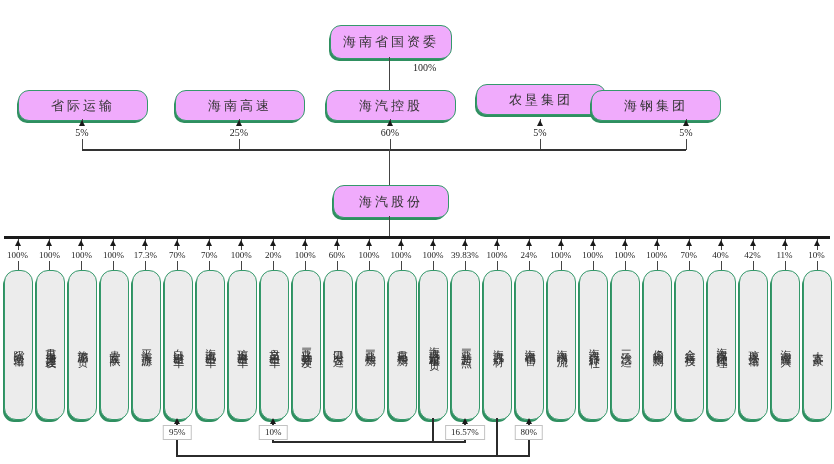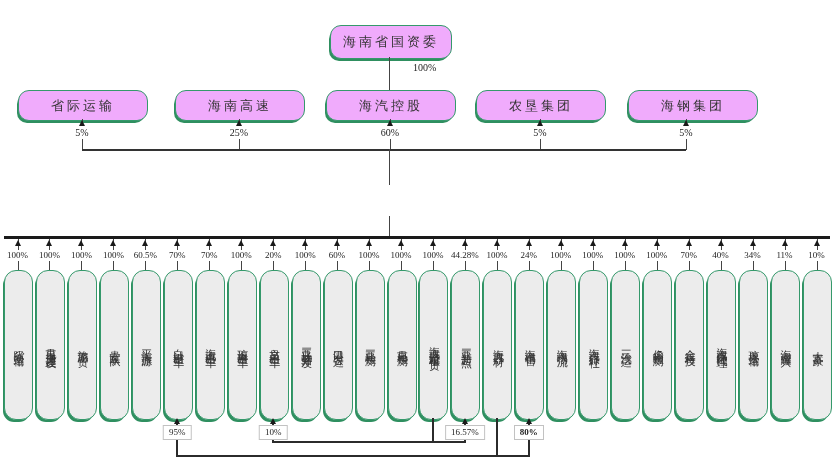--- a/index.html
+++ b/index.html
@@ -49,37 +49,40 @@
       </div>
       <div class="vline" style="left:239px;top:119px;height:31px;"></div>
       <div class="arrow-up" style="left:239px;top:120px;"></div>
       <div class="pct big" style="left:239px;top:126px;">25%</div>
       <div class="node" style="left:326px;top:90px;width:128px;height:29px;">
         <span>海汽控股</span>
       </div>
       <div class="vline" style="left:390px;top:119px;height:31px;"></div>
       <div class="arrow-up" style="left:390px;top:120px;"></div>
       <div class="pct big" style="left:390px;top:126px;">60%</div>
-      <div class="node" style="left:476px;top:90px;width:128px;height:29px;">
+      <div class="node" style="left:476px;top:84px;width:128px;height:29px;">
         <span>农垦集团</span>
       </div>
       <div class="vline" style="left:540px;top:119px;height:31px;"></div>
       <div class="arrow-up" style="left:540px;top:120px;"></div>
       <div class="pct big" style="left:540px;top:126px;">5%</div>
-      <div class="node" style="left:628px;top:90px;width:128px;height:29px;">
+      <div class="node" style="left:591px;top:90px;width:128px;height:29px;">
         <span>海钢集团</span>
       </div>
       <div class="vline" style="left:686px;top:119px;height:31px;"></div>
       <div class="arrow-up" style="left:686px;top:120px;"></div>
       <div class="pct big" style="left:686px;top:126px;">5%</div>
     </div>
 
   <div class="hline" style="left:82px;top:149px;width:604px;"></div>
   <div class="vline" style="left:389px;top:149px;height:36px;"></div>
 
+  <div class="node" style="left:333px;top:185px;width:114px;height:31px;">
+    <span>海汽股份</span>
+  </div>
   <div class="vline" style="left:389px;top:216px;height:21px;"></div>
   <div class="bus" style="left:4px;top:236px;width:826px;"></div>
 
   <div id="subs">
       <div class="vline" style="left:17.5px;top:239px;height:31px;"></div>
       <div class="arrow-up" style="left:17.5px;top:240px;"></div>
       <div class="pct" style="left:17.5px;top:250px;">100%</div>
       <div class="sub-box" style="left:4px;top:270px;width:27px;height:148px;">
         <span>省际运输</span>
       </div>
@@ -96,21 +99,21 @@
         <span>旅游工贸</span>
       </div>
       <div class="vline" style="left:113.38px;top:239px;height:31px;"></div>
       <div class="arrow-up" style="left:113.38px;top:240px;"></div>
       <div class="pct" style="left:113.38px;top:250px;">100%</div>
       <div class="sub-box" style="left:99.88px;top:270px;width:27px;height:148px;">
         <span>贵宾车队</span>
       </div>
       <div class="vline" style="left:145.34px;top:239px;height:31px;"></div>
       <div class="arrow-up" style="left:145.34px;top:240px;"></div>
-      <div class="pct" style="left:145.34px;top:250px;">60.5%</div>
+      <div class="pct" style="left:145.34px;top:250px;">17.3%</div>
       <div class="sub-box" style="left:131.84px;top:270px;width:27px;height:148px;">
         <span>平海旅游</span>
       </div>
       <div class="vline" style="left:177.3px;top:239px;height:31px;"></div>
       <div class="arrow-up" style="left:177.3px;top:240px;"></div>
       <div class="pct" style="left:177.3px;top:250px;">70%</div>
       <div class="sub-box" style="left:163.8px;top:270px;width:27px;height:148px;">
         <span>白沙出租车</span>
       </div>
       <div class="vline" style="left:209.26px;top:239px;height:31px;"></div>
@@ -156,21 +159,21 @@
         <span>屯昌检测</span>
       </div>
       <div class="vline" style="left:432.98px;top:239px;height:31px;"></div>
       <div class="arrow-up" style="left:432.98px;top:240px;"></div>
       <div class="pct" style="left:432.98px;top:250px;">100%</div>
       <div class="sub-box" style="left:419.48px;top:270px;width:27px;height:148px;">
         <span>海汽旅游车租赁</span>
       </div>
       <div class="vline" style="left:464.94px;top:239px;height:31px;"></div>
       <div class="arrow-up" style="left:464.94px;top:240px;"></div>
-      <div class="pct" style="left:464.94px;top:250px;">44.28%</div>
+      <div class="pct" style="left:464.94px;top:250px;">39.83%</div>
       <div class="sub-box" style="left:451.44px;top:270px;width:27px;height:148px;">
         <span>三亚新起点</span>
       </div>
       <div class="vline" style="left:496.90000000000003px;top:239px;height:31px;"></div>
       <div class="arrow-up" style="left:496.90000000000003px;top:240px;"></div>
       <div class="pct" style="left:496.90000000000003px;top:250px;">100%</div>
       <div class="sub-box" style="left:483.40000000000003px;top:270px;width:27px;height:148px;">
         <span>海汽器材</span>
       </div>
       <div class="vline" style="left:528.86px;top:239px;height:31px;"></div>
@@ -210,21 +213,21 @@
         <span>金运科技</span>
       </div>
       <div class="vline" style="left:720.62px;top:239px;height:31px;"></div>
       <div class="arrow-up" style="left:720.62px;top:240px;"></div>
       <div class="pct" style="left:720.62px;top:250px;">40%</div>
       <div class="sub-box" style="left:707.12px;top:270px;width:27px;height:148px;">
         <span>海汽保险代理</span>
       </div>
       <div class="vline" style="left:752.58px;top:239px;height:31px;"></div>
       <div class="arrow-up" style="left:752.58px;top:240px;"></div>
-      <div class="pct" style="left:752.58px;top:250px;">34%</div>
+      <div class="pct" style="left:752.58px;top:250px;">42%</div>
       <div class="sub-box" style="left:739.08px;top:270px;width:27px;height:148px;">
         <span>琼粤运输</span>
       </div>
       <div class="vline" style="left:784.54px;top:239px;height:31px;"></div>
       <div class="arrow-up" style="left:784.54px;top:240px;"></div>
       <div class="pct" style="left:784.54px;top:250px;">11%</div>
       <div class="sub-box" style="left:771.04px;top:270px;width:27px;height:148px;">
         <span>海南耀兴</span>
       </div>
       <div class="vline" style="left:816.5px;top:239px;height:31px;"></div>
@@ -243,15 +246,15 @@
       <div class="vline2" style="left:463.94px;top:424px;height:19px;"></div>
       <div class="arrow-up" style="left:464.94px;top:418px;"></div>
       <div class="pct boxed" style="left:464.94px;top:425px;">16.57%</div>
       <div class="vline2" style="left:495.90000000000003px;top:418px;height:39px;"></div>
       <div class="hline2" style="left:177.3px;top:455px;width:351.56px;"></div>
       <div class="vline2" style="left:176.3px;top:424px;height:33px;"></div>
       <div class="arrow-up" style="left:177.3px;top:418px;"></div>
       <div class="pct boxed" style="left:177.3px;top:425px;">95%</div>
       <div class="vline2" style="left:527.86px;top:424px;height:33px;"></div>
       <div class="arrow-up" style="left:528.86px;top:418px;"></div>
-      <div class="pct boxed" style="left:528.86px;top:425px;font-weight:bold;">80%</div>
+      <div class="pct boxed" style="left:528.86px;top:425px;">80%</div>
     </div>
 </div>
 
 </body></html>

